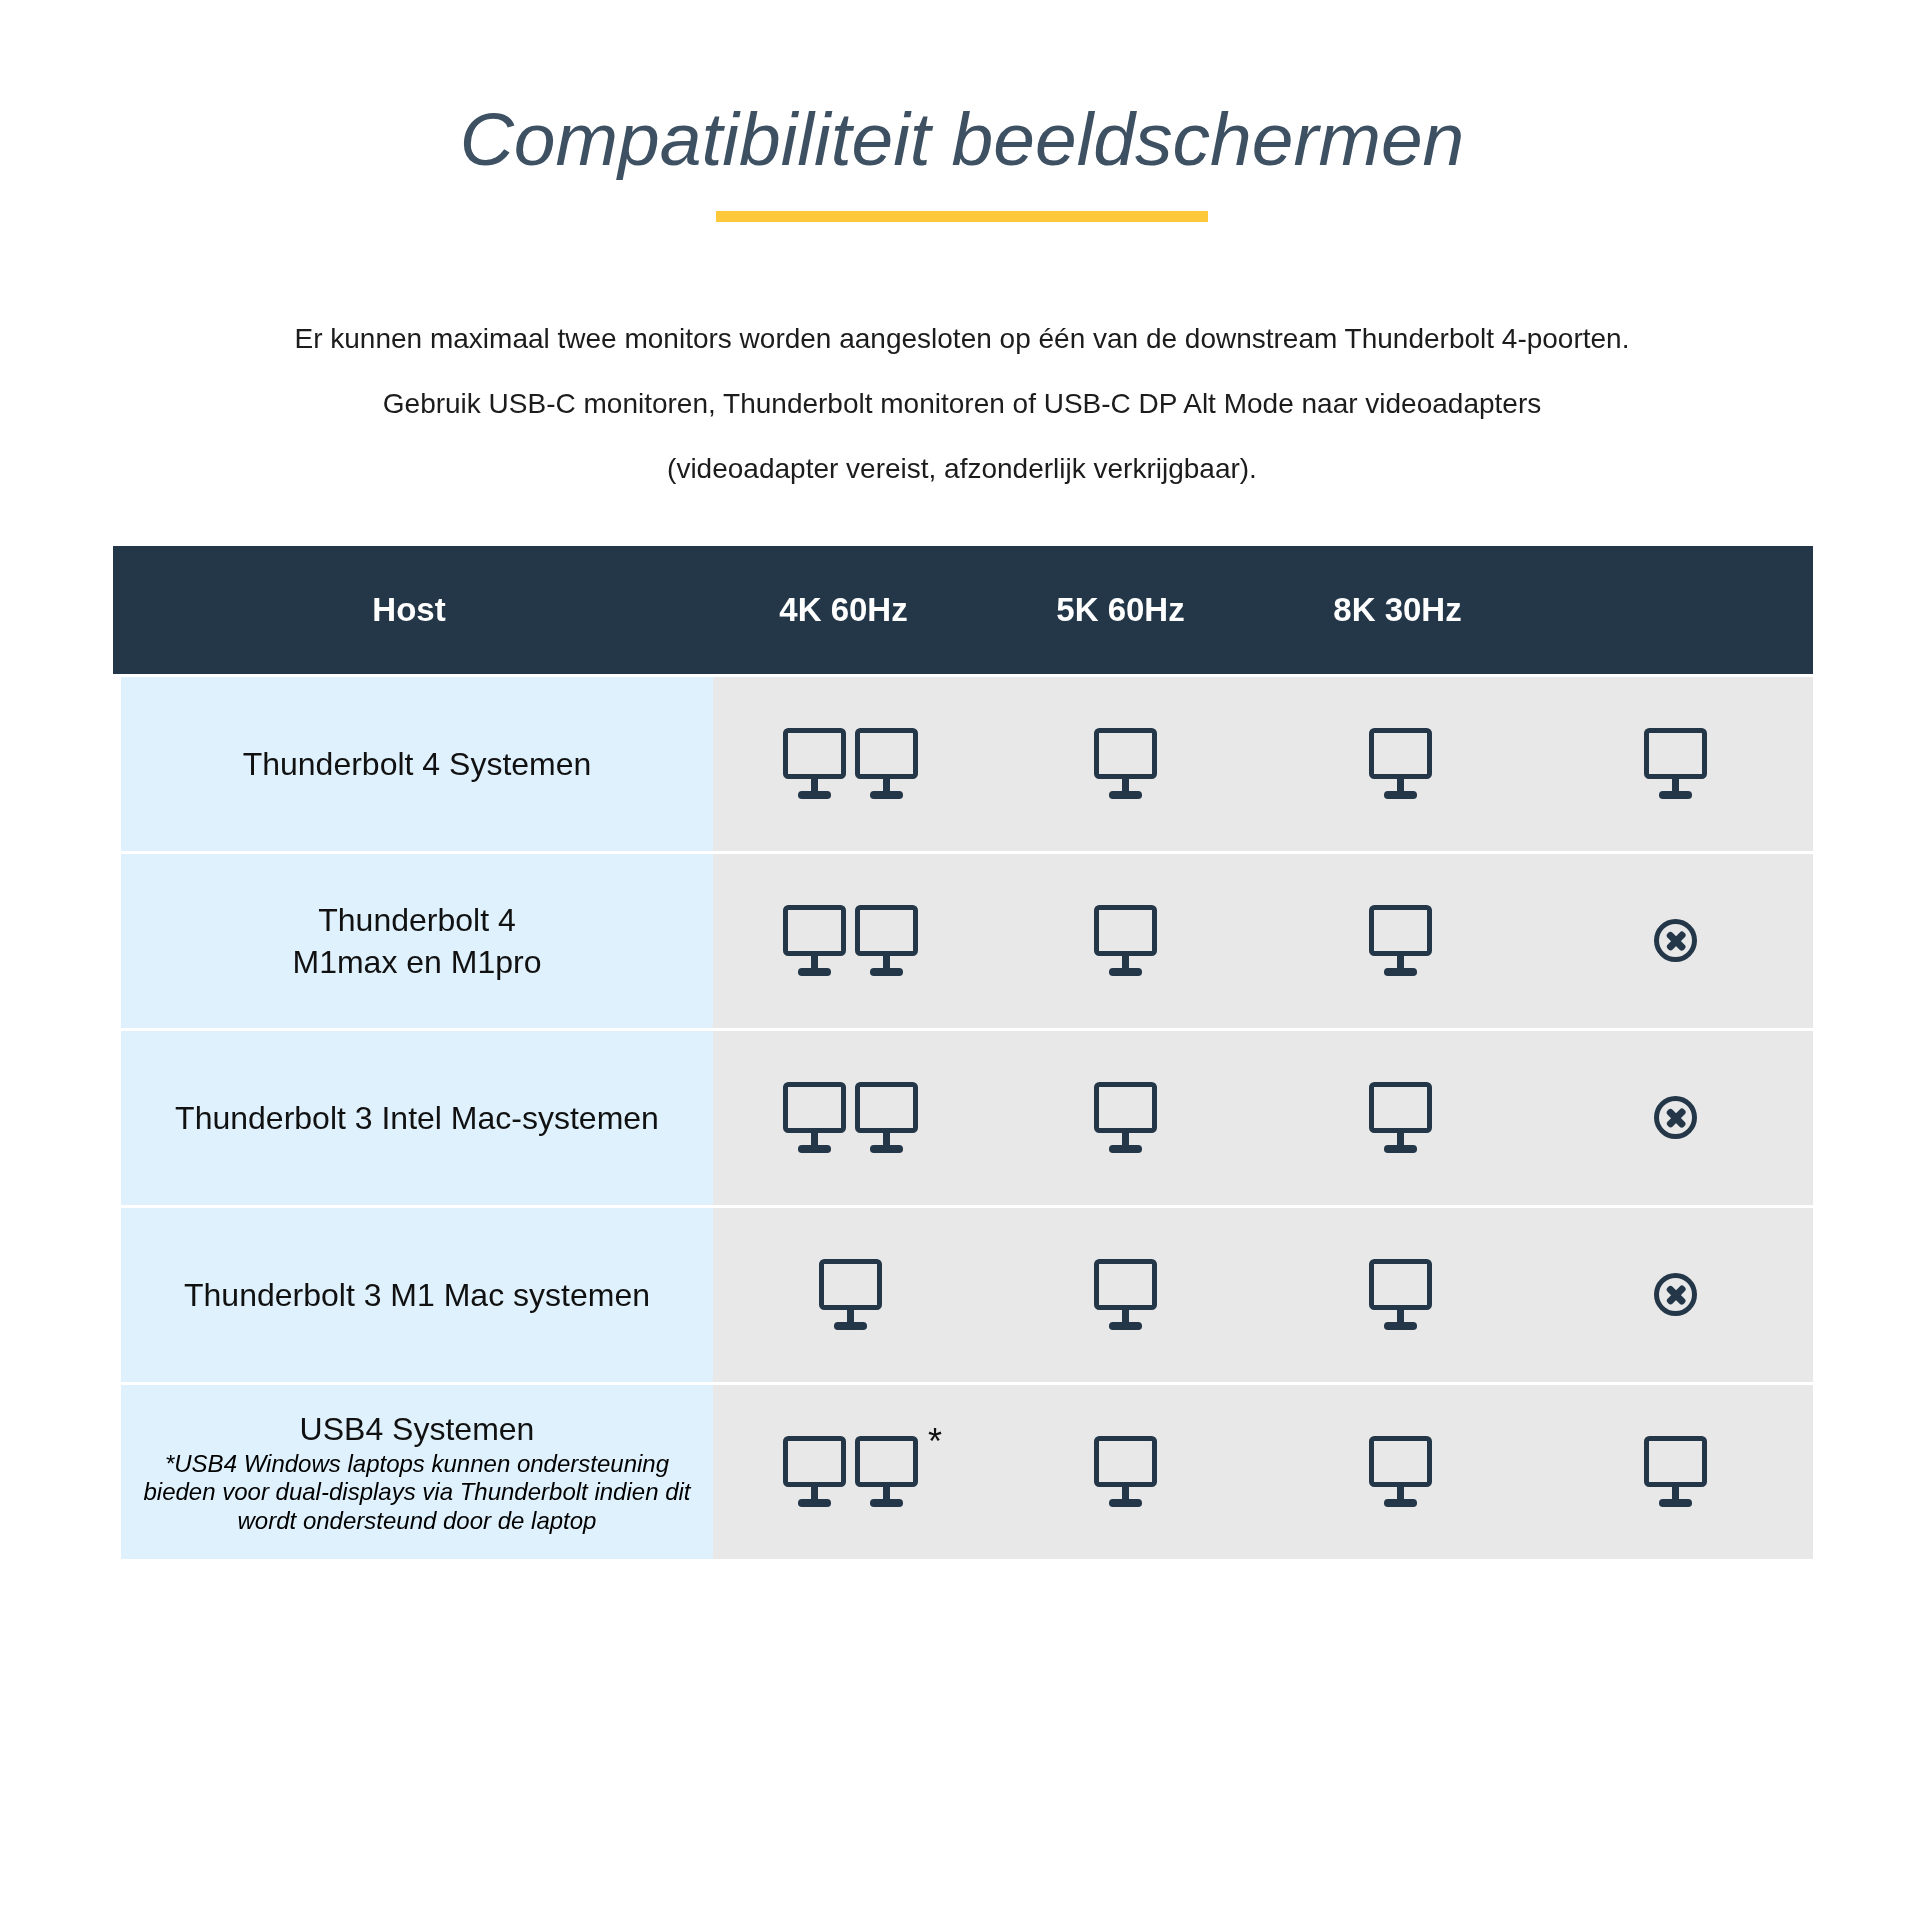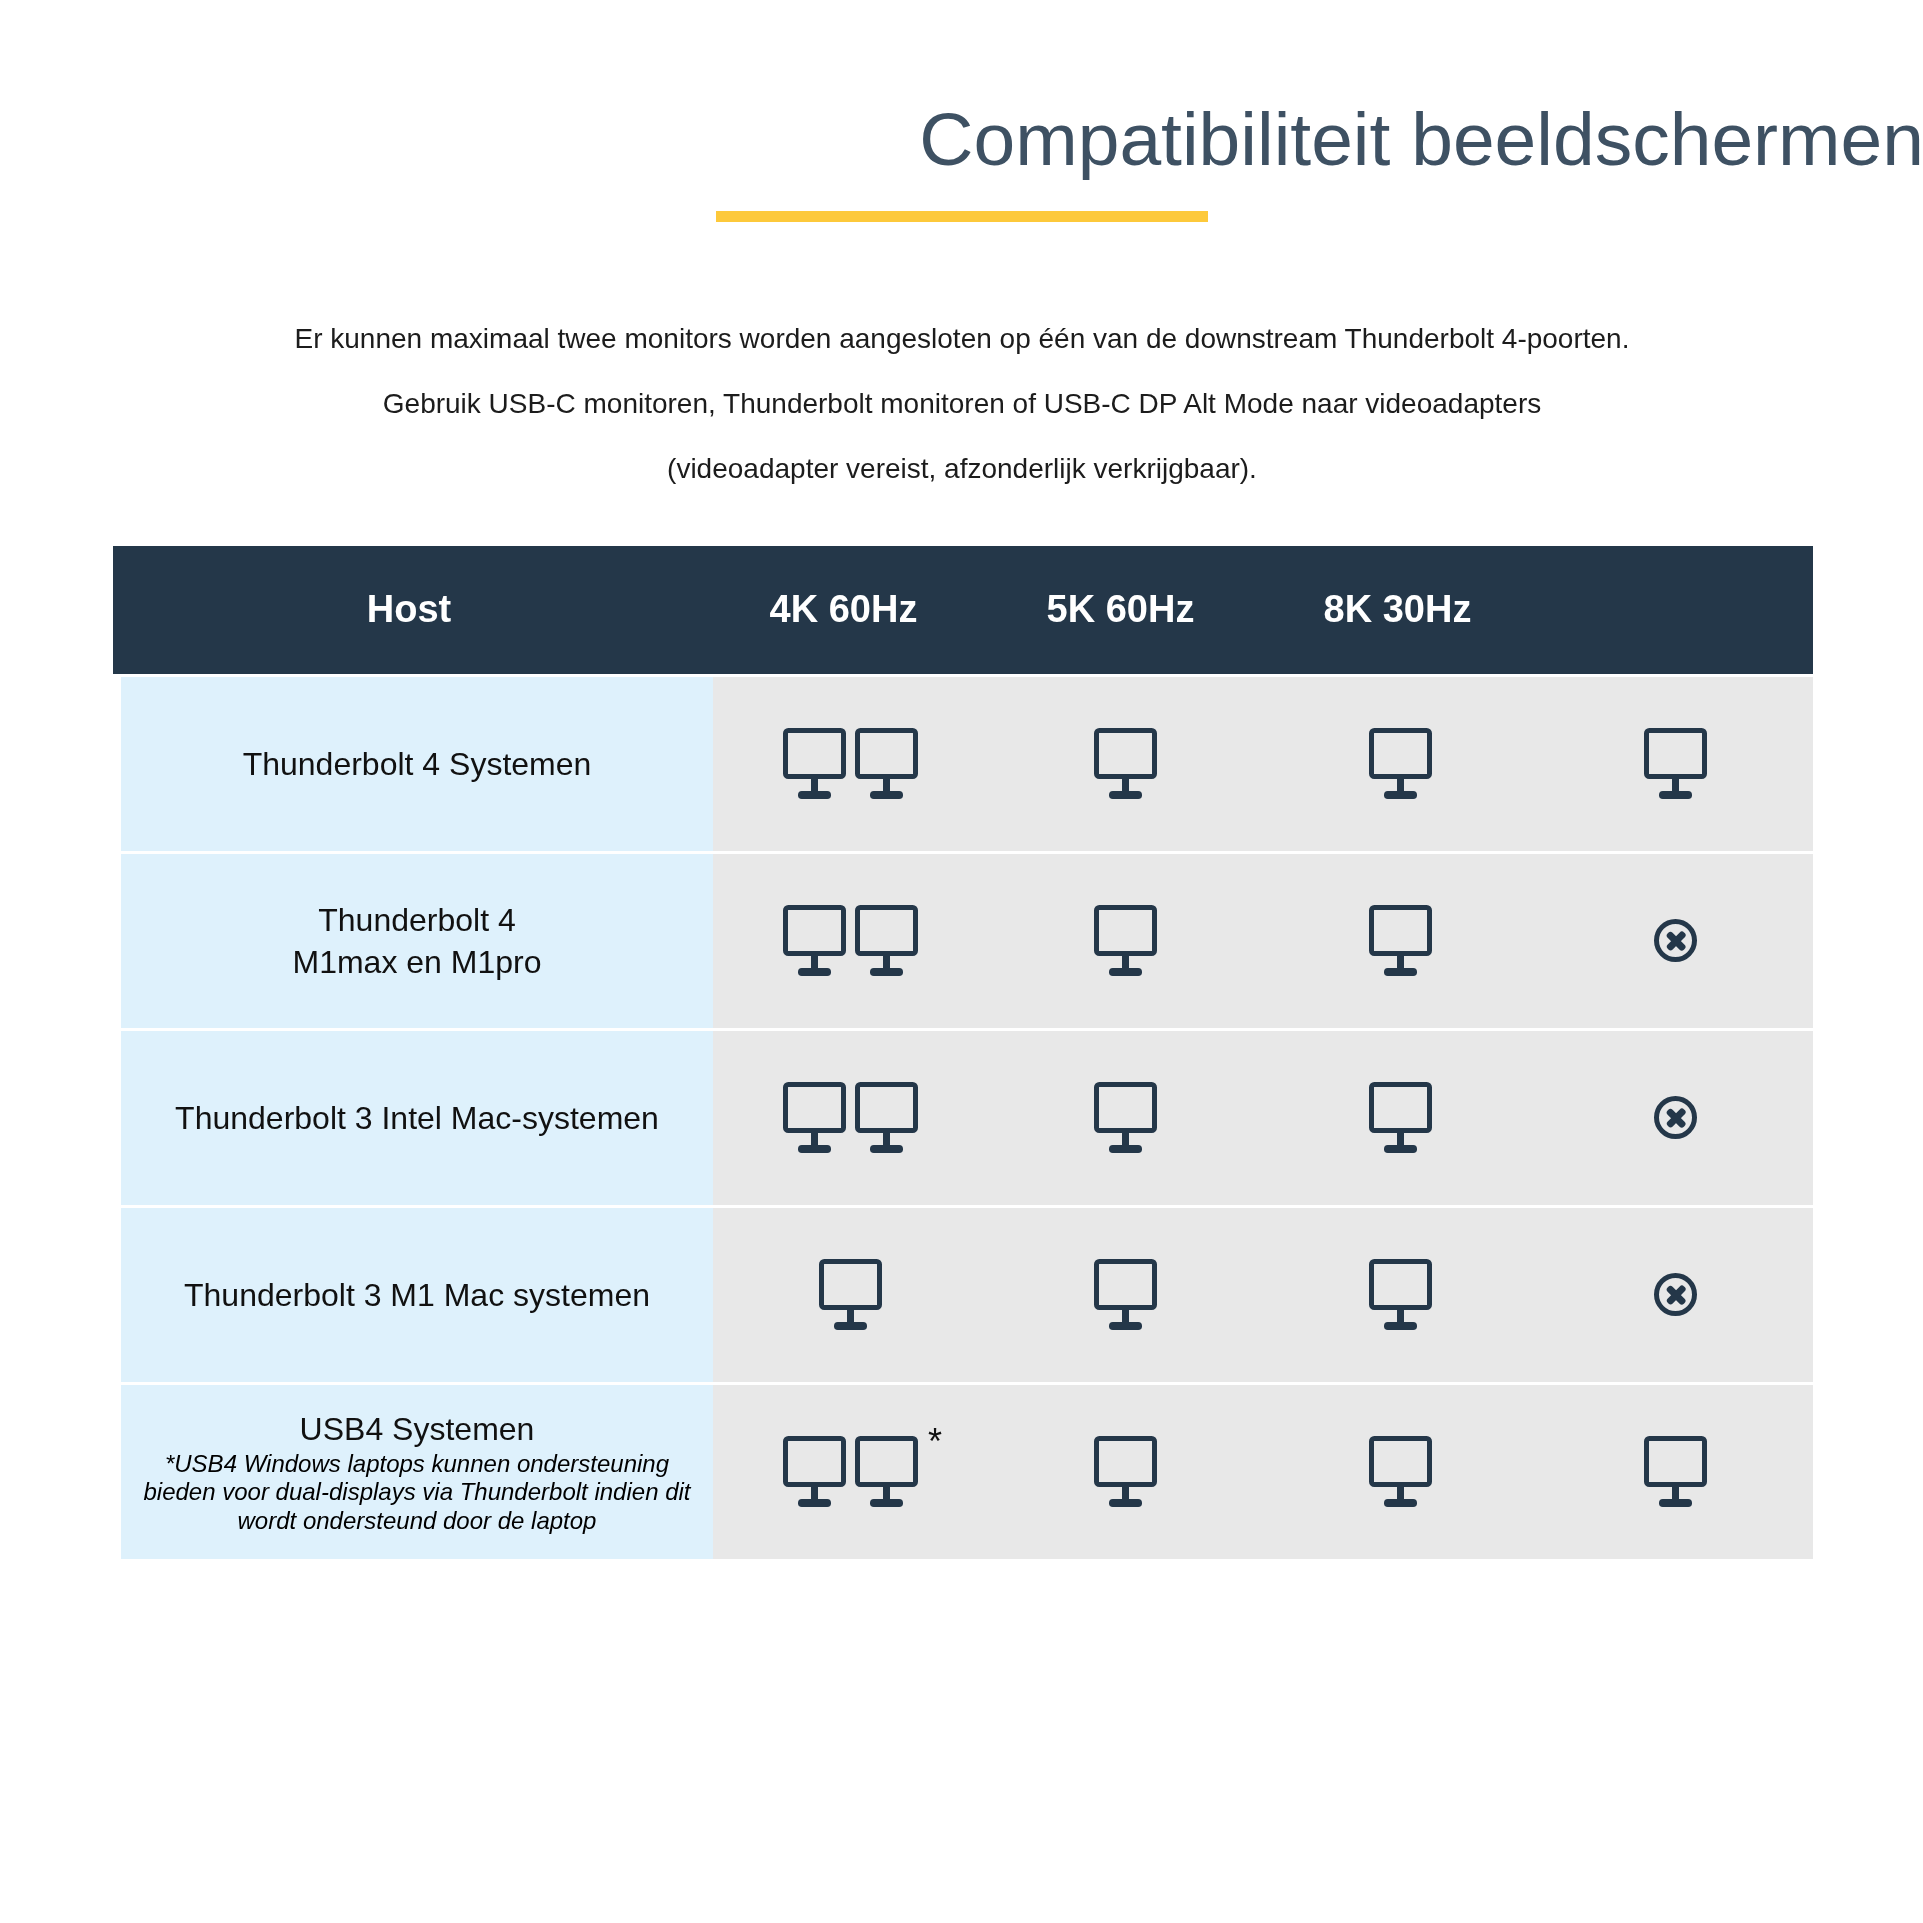--- a/index.html
+++ b/index.html
@@ -19,23 +19,24 @@
     font-family:"Liberation Sans", sans-serif;
     color:var(--body-text);
   }
   .page{width:1924px;height:1924px;overflow:hidden;}
 
   .title{
     margin:89px 0 0 0;
     font-size:75px;
     font-weight:300;
     line-height:101px;
-    text-align:right;
+    text-align:center;
     color:var(--title);
     letter-spacing:0px;
+    font-style:italic;
   }
   .underline{
     width:492px;height:10.5px;
     margin:21px auto 0 auto;
     background:var(--accent);
   }
   .intro{
     margin-top:84px;
     text-align:center;
     font-size:28px;
@@ -52,21 +53,21 @@
     display:grid;
     grid-template-columns:592px 1fr 1fr 1fr 1fr;
   }
   .thead{
     height:128px;
     background:var(--header-bg);
   }
   .th{
     display:flex;align-items:center;justify-content:center;
     color:var(--header-text);
-    font-size:38px;font-weight:bold;
+    font-size:33px;font-weight:bold;
   }
   .row{height:174px;margin-top:3px;padding-left:8px;}
   .cell{
     display:flex;align-items:center;justify-content:center;
     background:var(--cell-bg);
   }
   .cell.host{
     background:var(--host-bg);
     flex-direction:column;
     padding:0 15px;

